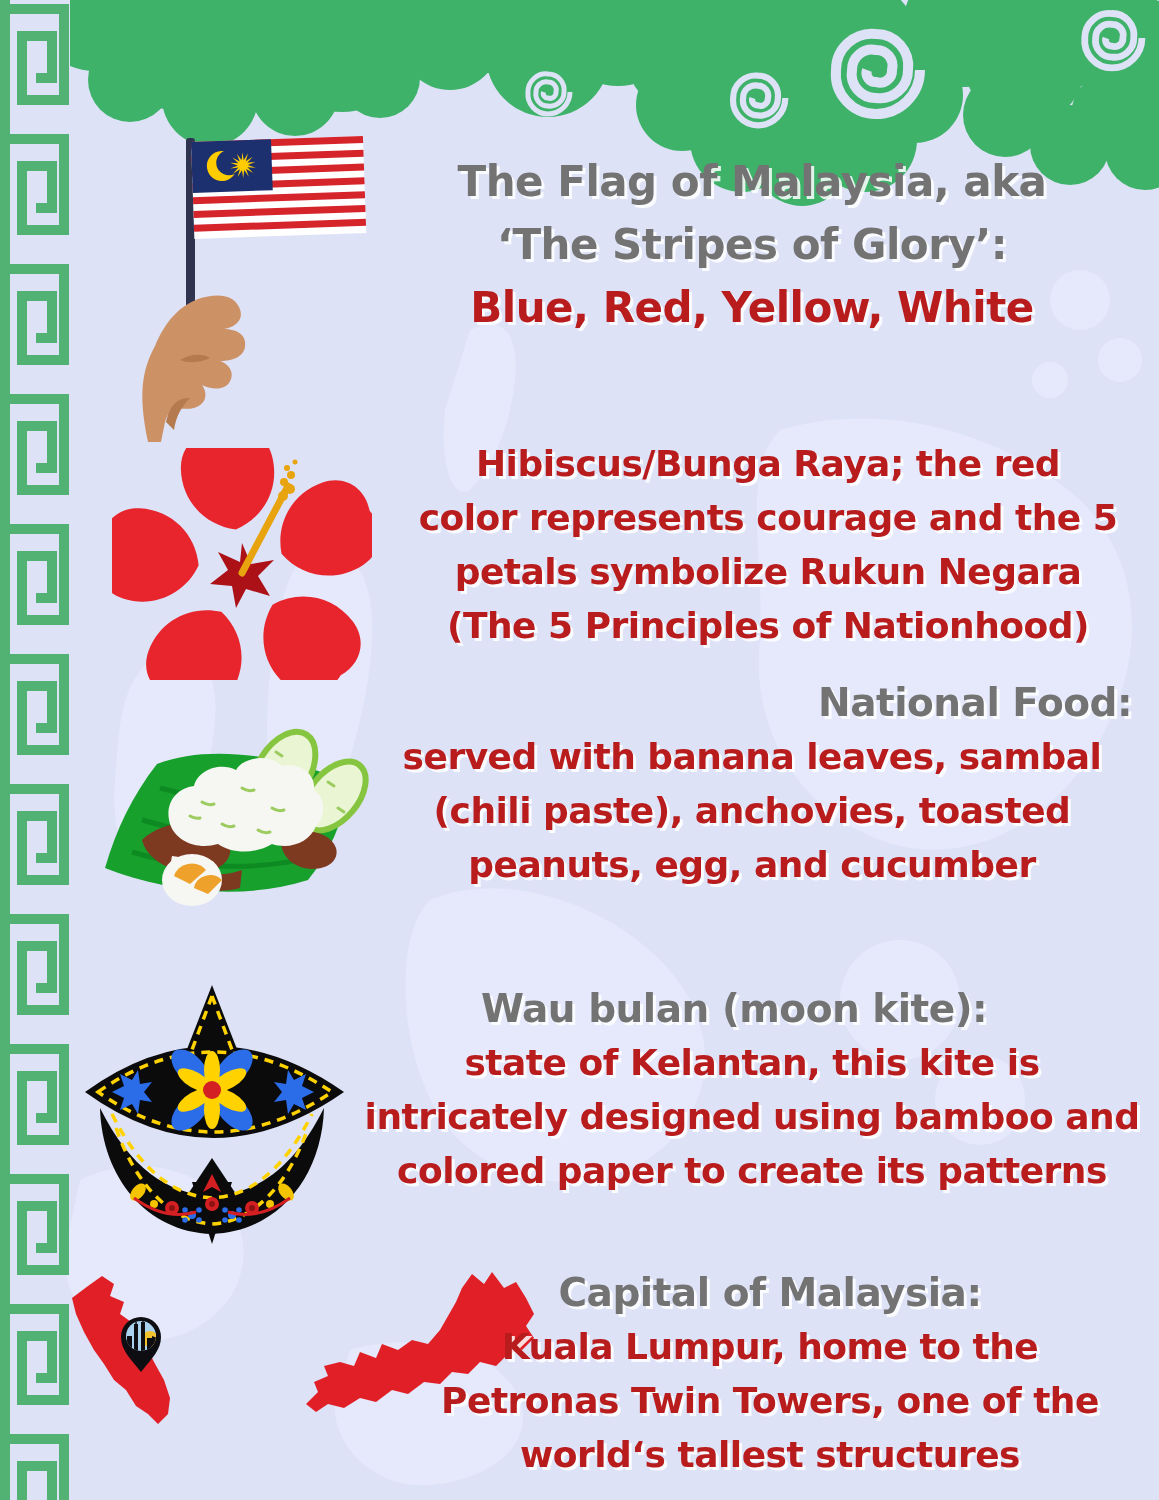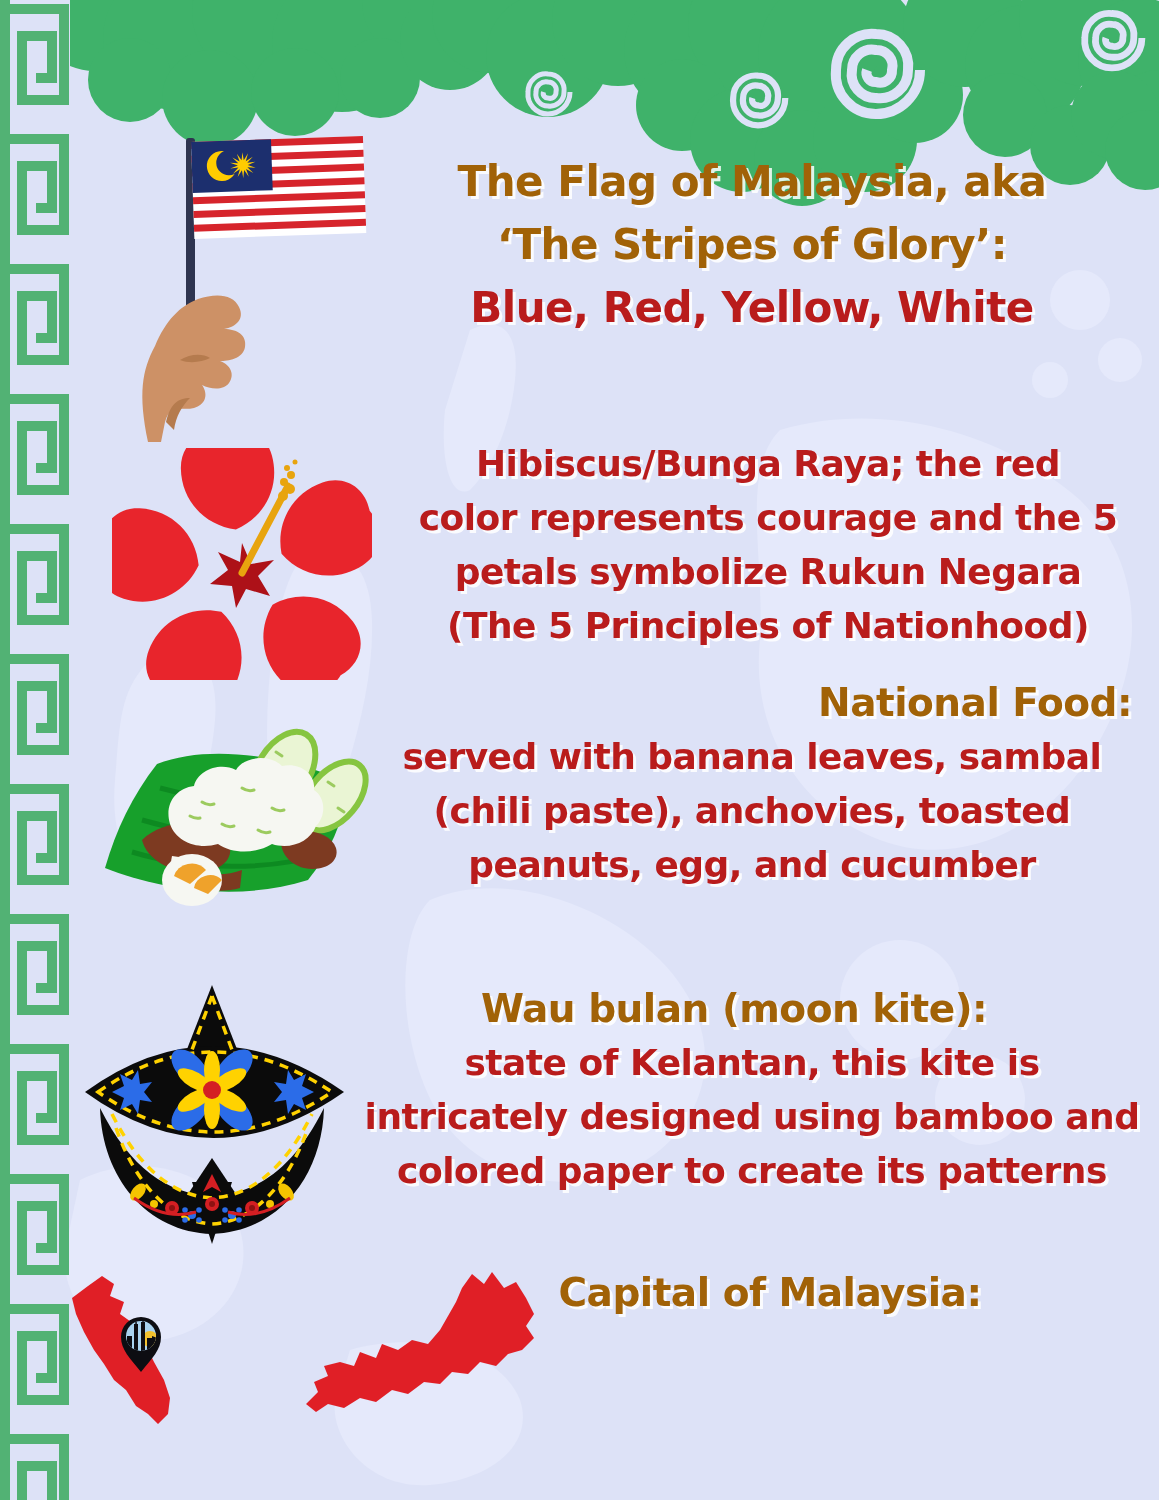--- a/index.html
+++ b/index.html
@@ -8,21 +8,21 @@
     background:#dde2f7;
     font-family:"DejaVu Sans","Liberation Sans",sans-serif;
   }
   .abs{position:absolute;}
   svg{display:block;}
   .txt{
     position:absolute;text-align:center;font-weight:bold;
     text-shadow:3px 3px 0 rgba(255,255,255,.85);
     letter-spacing:-0.5px;line-height:54px;font-size:36px;
   }
-  .red{color:#a16207;}
+  .red{color:#737373;}
   .green{color:#b91c1c;}
   .title-block{left:372px;top:150px;width:760px;font-size:42px;line-height:63px;}
   .heading{font-size:39px;line-height:46px;}
   .h-flower{left:372px;top:386px;width:760px;}
   .b-flower{left:388px;top:437px;width:760px;text-align:center;}
   .h-food{left:372px;top:680px;width:760px;text-align:right;}
   .b-food{left:362px;top:730px;width:780px;}
   .h-kite{left:354px;top:986px;width:760px;}
   .b-kite{left:362px;top:1036px;width:780px;}
   .h-capital{left:390px;top:1270px;width:760px;}
@@ -307,14 +307,19 @@
   </div>
 
   <div class="txt red heading h-kite">Wau bulan (moon kite):</div>
   <div class="txt green b-kite">
     <div>state of Kelantan, this kite is</div>
     <div>intricately designed using bamboo and</div>
     <div>colored paper to create its patterns</div>
   </div>
 
   <div class="txt red heading h-capital">Capital of Malaysia:</div>
+  <div class="txt green b-capital">
+    <div>Kuala Lumpur, home to the</div>
+    <div>Petronas Twin Towers, one of the</div>
+    <div>world‘s tallest structures</div>
+  </div>
 
 </div>
 
 </body></html>

